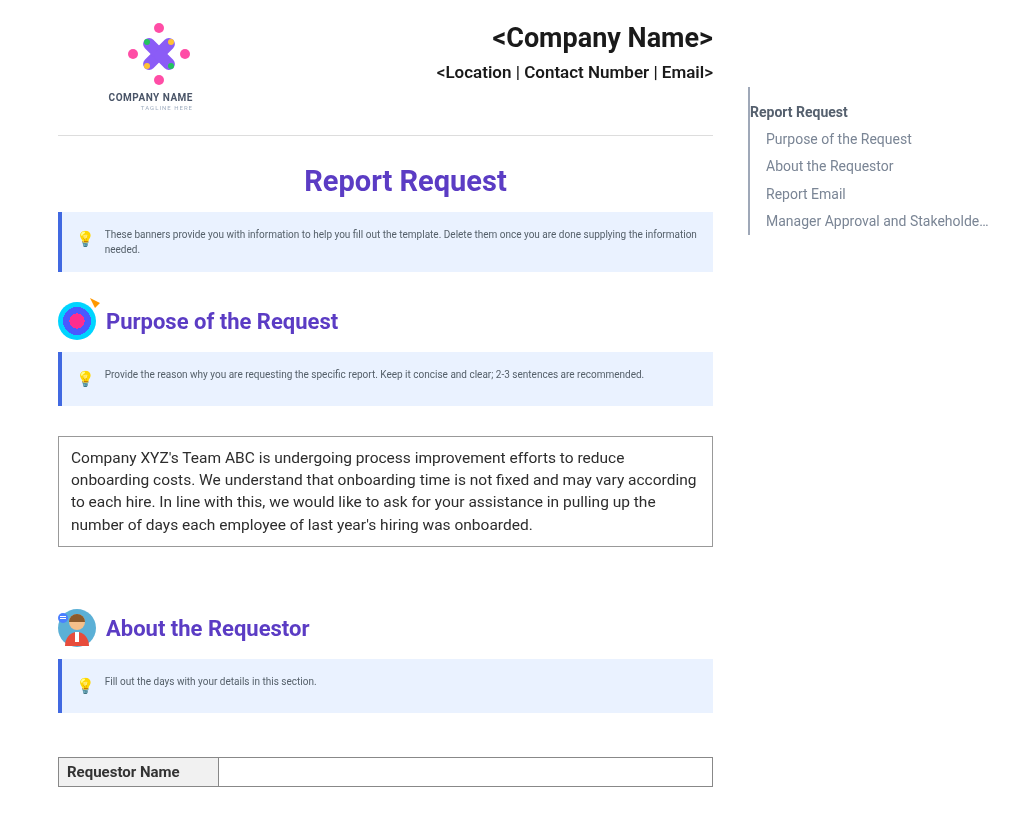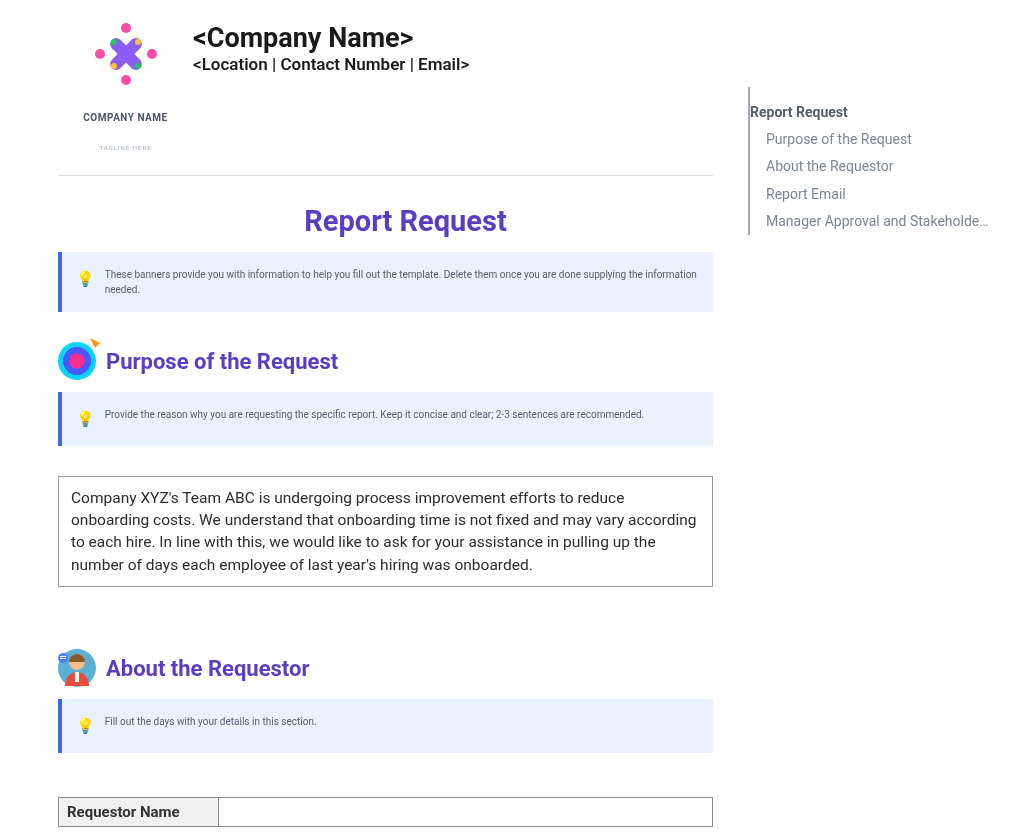--- a/index.html
+++ b/index.html
@@ -1,25 +1,25 @@
 <!DOCTYPE html>
 <html><head>
 <meta charset="utf-8">
 <style>
 * { box-sizing: border-box; margin: 0; padding: 0; }
 body { font-family: -apple-system, BlinkMacSystemFont, "Segoe UI", Roboto, Helvetica, Arial, sans-serif; background: #fff; color: #333; width: 1016px; height: 834px; overflow: hidden; position: relative; }
 .main { position: absolute; left: 58px; top: 20px; width: 655px; }
 .header { display: flex; align-items: flex-start; margin-bottom: 10px; }
-.logo-block { width: 135px; display: flex; flex-direction: column; align-items: center; margin-top: 0px; gap: 20px; }
+.logo-block { width: 135px; display: flex; flex-direction: column; align-items: flex-end; margin-top: 0px; }
 .logo-svg { width: 68px; height: 68px; }
 .logo-label { font-size: 10px; font-weight: 700; letter-spacing: 0.5px; margin-top: 4px; color: #4a5568; }
 .logo-tagline { font-size: 6px; letter-spacing: 1px; color: #a0aec0; margin-top: 1px; }
-.title-block { flex: 1; text-align: left; padding-top: 2px; }
+.title-block { flex: 1; text-align: right; padding-top: 2px; }
 .company-name { font-size: 27px; font-weight: 700; color: #1a1a1a; }
-.company-sub { font-size: 17px; font-weight: 600; color: #1a1a1a; }
+.company-sub { font-size: 17px; font-weight: 600; color: #1a1a1a; margin-top: 8px; }
 .hr { border: none; border-top: 1px solid #ddd; margin-top: 24px; margin-bottom: 28px; }
 .page-title { font-size: 29px; font-weight: 700; color: #5b3cc4; text-align: center; margin-bottom: 14px; margin-left: 40px; }
 .banner { background: #eaf2ff; border-left: 4px solid #4169e1; padding: 15px 16px 15px 14px; display: flex; align-items: flex-start; gap: 10px; margin-bottom: 30px; }
 .banner-icon { font-size: 15px; line-height: 1.5; margin-top: 1px; }
 .banner-text { font-size: 10px; color: #55606a; line-height: 1.5; }
 .section { margin-top: 8px; }
 .section-head { display: flex; align-items: center; gap: 10px; margin-bottom: 12px; }
 .section-icon { width: 38px; height: 38px; border-radius: 50%; display: flex; align-items: center; justify-content: center; }
 .target-icon { background: radial-gradient(circle, #ff2d8d 0%, #ff2d8d 28%, #4959ff 28%, #4959ff 52%, #00d4ff 52%, #00d4ff 76%, #ff7a00 76%); position: relative; }
 .target-icon::after { content: ""; position: absolute; top: -4px; right: -4px; width: 10px; height: 10px; background: #ff9800; clip-path: polygon(0 0, 100% 50%, 50% 100%); }

